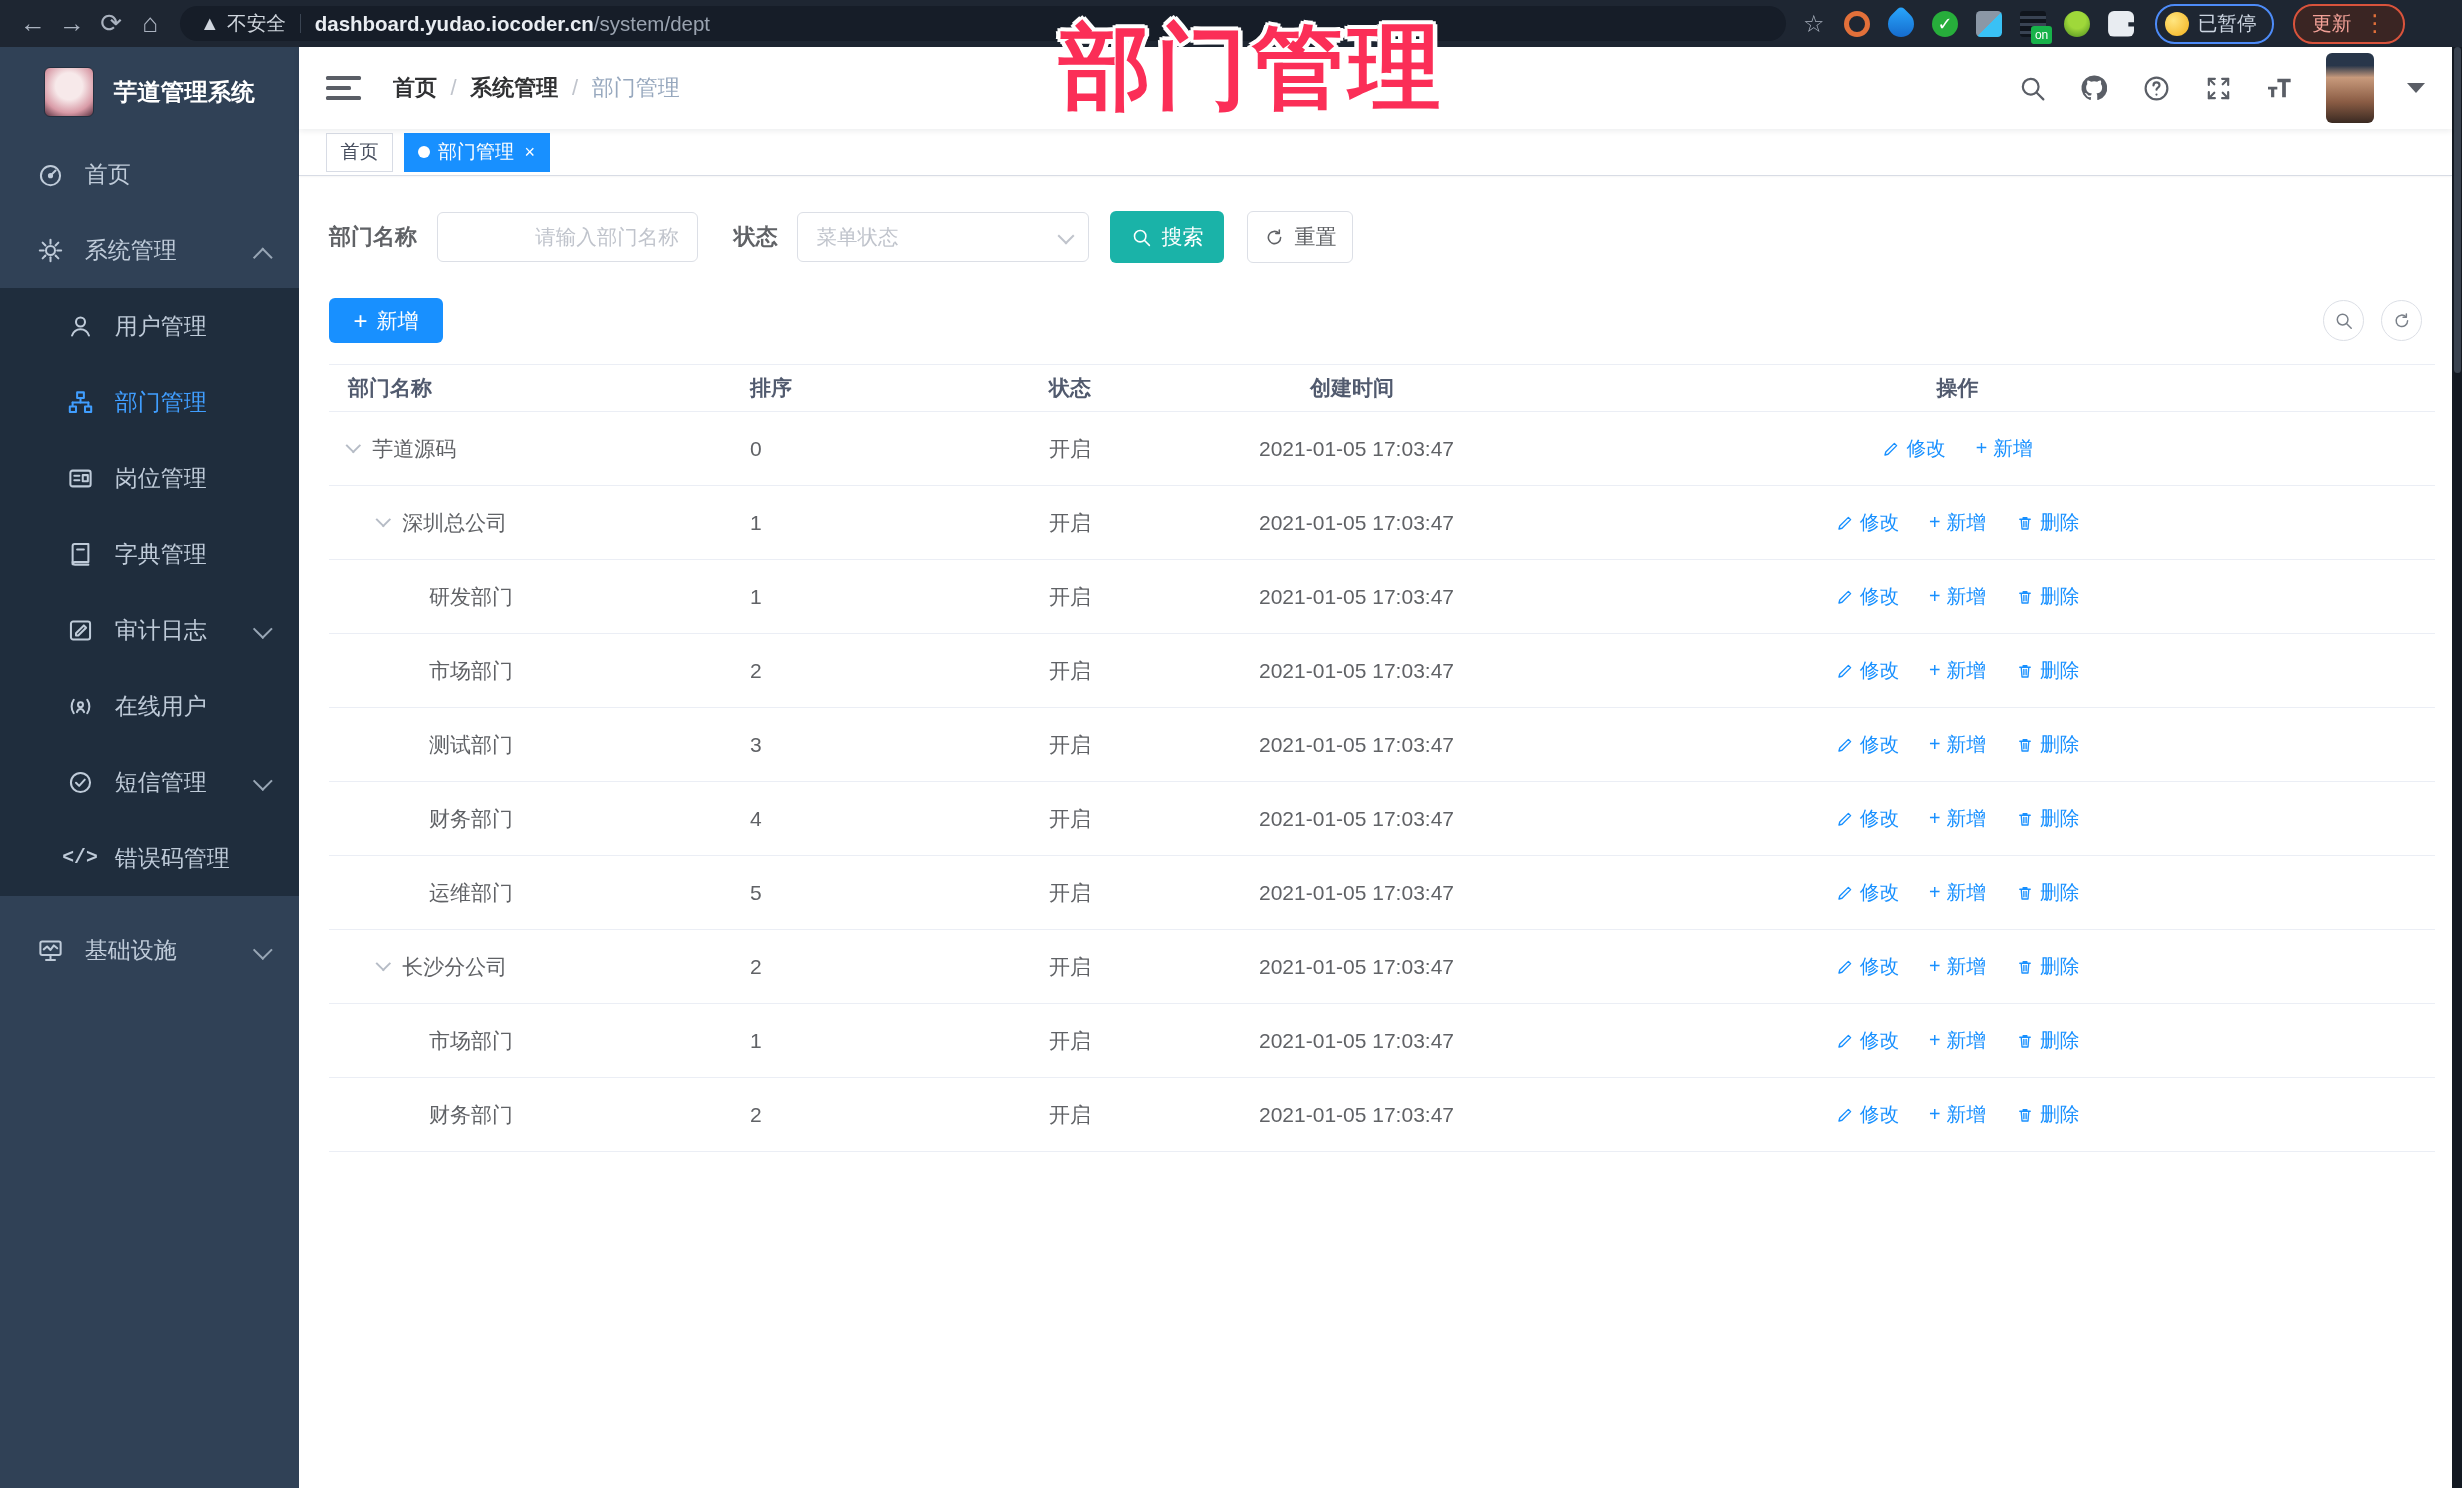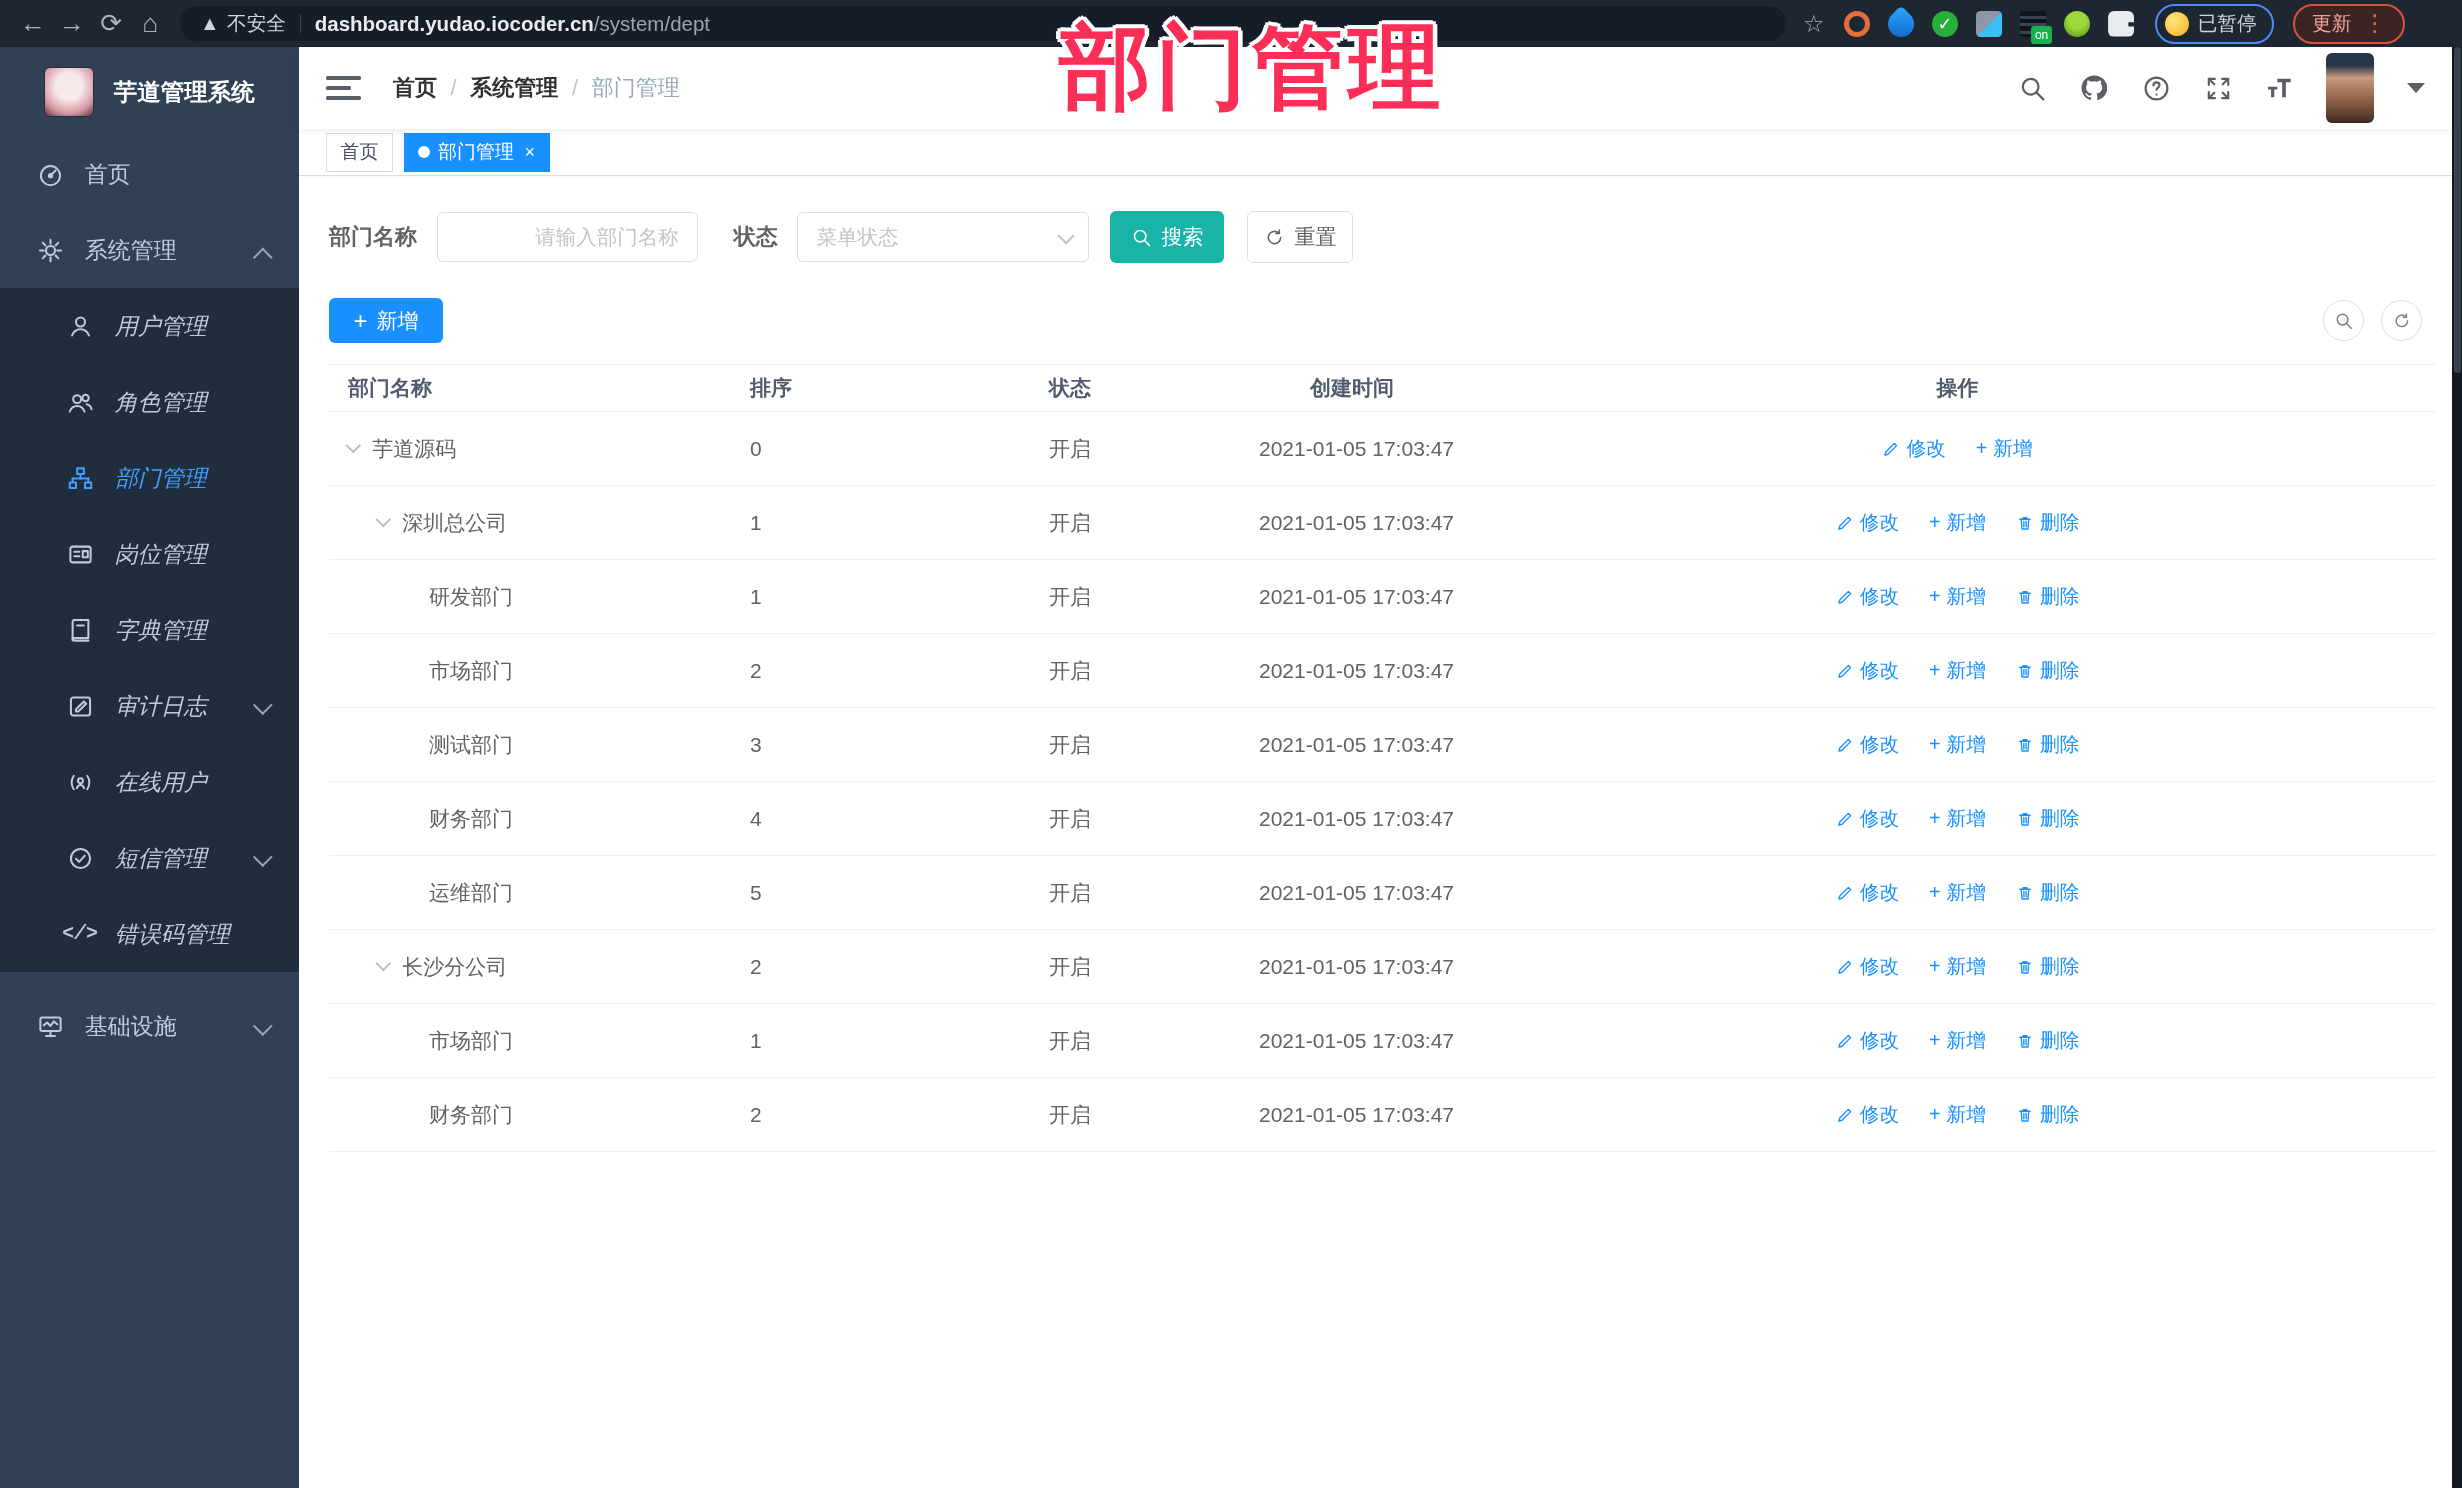--- a/index.html
+++ b/index.html
@@ -36,21 +36,21 @@
   .annotation { position:absolute; left:1059px; top:6px; z-index:50; font-size:92px; font-weight:bold; letter-spacing:4.5px; color:#fb2e57;
     text-shadow:-4.5px 0 0 #fff,4.5px 0 0 #fff,0 -4.5px 0 #fff,0 4.5px 0 #fff,-3px -3px 0 #fff,3px 3px 0 #fff,-3px 3px 0 #fff,3px -3px 0 #fff; }
 
   
   .sidebar { position:absolute; left:0; top:47px; width:299px; height:1441px; background:#304156; }
   .logo-row { height:89px; display:flex; align-items:center; padding-left:44px; }
   .logo-img { width:50px; height:50px; border-radius:6px; background:radial-gradient(circle at 50% 38%,#f7e9ea 35%,#d89aa6 70%,#5a3140 100%); border:1.5px solid #22303f; }
   .logo-title { color:#fff; font-size:23.5px; font-weight:bold; margin-left:19.7px; }
   .m-item { height:76px; display:flex; align-items:center; padding-left:35px; color:#bfcbd9; font-size:23px; position:relative; }
   .m-item .mi { width:30px; height:30px; margin-right:19.7px; flex:0 0 auto; display:flex; align-items:center; justify-content:center; }
-  .submenu { background:#1f2d3d;font-style:italic; }
+  .submenu { background:#1f2d3d; }
   .submenu .m-item { padding-left:65px; }
   .m-item.active { color:#409eff; }
   .chev { position:absolute; right:29px; width:13.6px; height:13.6px; border-right:2.3px solid #98a6b5; border-bottom:2.3px solid #98a6b5; }
   .chev.up { transform:rotate(-135deg); top:39px; }
   .chev.down { transform:rotate(45deg); top:30px; }
   .mono-ic { font-family:"Liberation Mono","DejaVu Sans Mono",monospace; font-size:19.7px; font-weight:bold; }
   .gap-top { margin-top:16.7px; }
 
   
   .scrollbar { position:absolute; right:0; top:47px; width:9.8px; height:1441px; background:#131922; }
@@ -198,31 +198,20 @@
     <div class="submenu">
       <div class="m-item">
         <span class="mi">
           <svg class="ic" width="27" height="27" viewBox="0 0 24 24">
               <circle cx="12" cy="8" r="4"></circle>
               <path d="M4.5 20c1.5-4 4.2-5.5 7.5-5.5s6 1.5 7.5 5.5"></path>
             </svg>
         </span>
         <span>用户管理</span>
       </div>
-      <div class="m-item">
-        <span class="mi">
-          <svg class="ic" width="27" height="27" viewBox="0 0 24 24">
-              <circle cx="9" cy="9" r="3.5"></circle>
-              <path d="M2.5 20c1.2-3.4 3.6-4.8 6.5-4.8s5.3 1.4 6.5 4.8"></path>
-              <circle cx="16.5" cy="8" r="2.8"></circle>
-              <path d="M17.5 13.5c2.2.4 3.6 1.7 4.3 4.4"></path>
-            </svg>
-        </span>
-        <span>角色管理</span>
-      </div>
       <div class="m-item active">
         <span class="mi">
           <svg class="ic" width="27" height="27" viewBox="0 0 24 24">
               <rect x="9" y="3" width="6" height="5"></rect>
               <line x1="12" y1="8" x2="12" y2="12"></line>
               <line x1="5" y1="12" x2="19" y2="12"></line>
               <line x1="5" y1="12" x2="5" y2="15"></line>
               <line x1="19" y1="12" x2="19" y2="15"></line>
               <rect x="2.5" y="15.5" width="5.5" height="5"></rect>
               <rect x="16" y="15.5" width="5.5" height="5"></rect>

